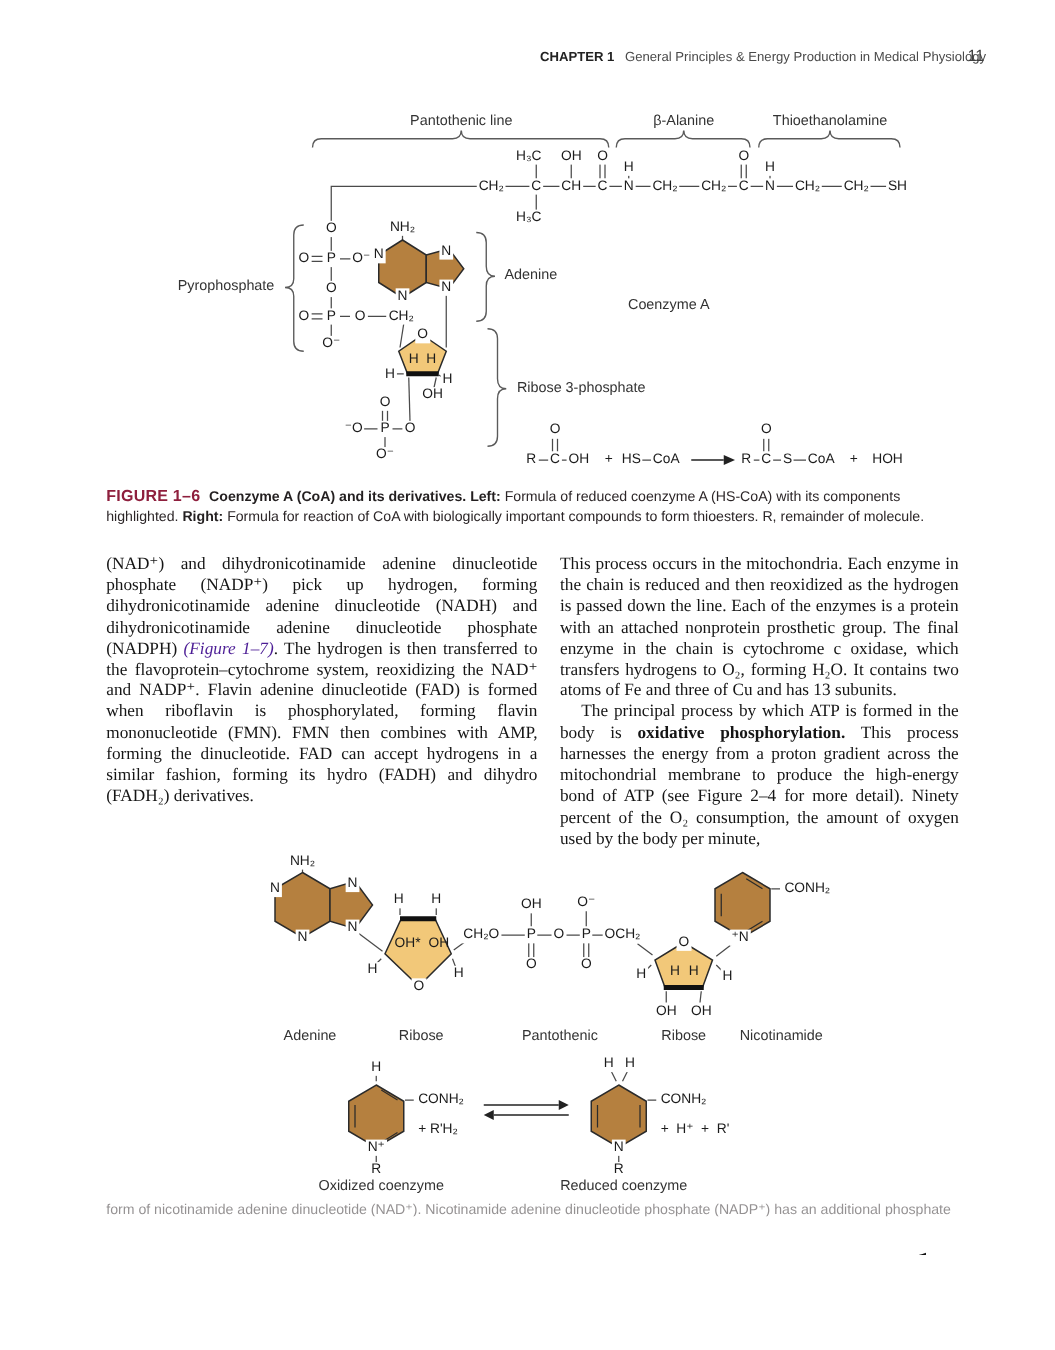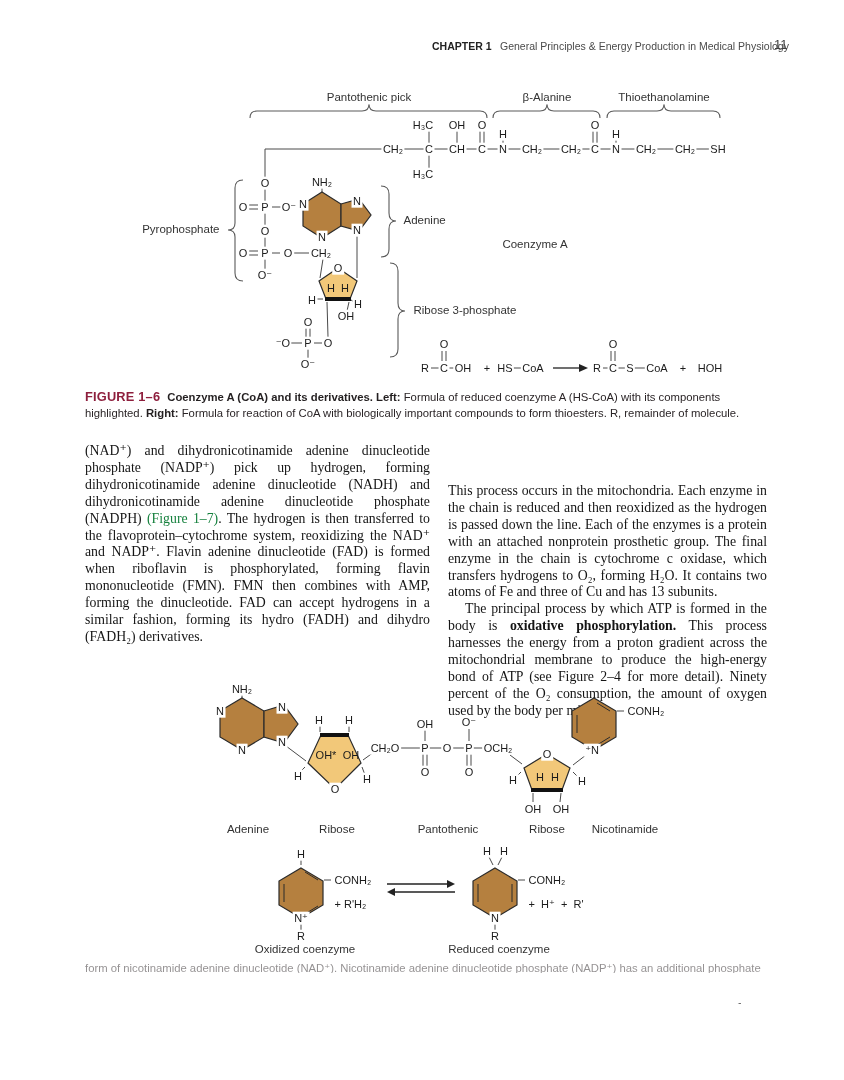--- a/index.html
+++ b/index.html
@@ -21,21 +21,21 @@
   
   .caption{position:absolute;font-size:11.3px;line-height:15.5px;color:#2b2527;text-align:left;}
   .figtag{color:#8E1F3D;font-weight:bold;font-size:12.8px;margin-right:7px;letter-spacing:.2px;}
   .caption b{color:#231f20;}
   .fadecut{height:12px;overflow:hidden;opacity:.5;}
   
   .col{position:absolute;font-family:"Liberation Serif","DejaVu Serif",serif;font-size:13.8px;
        line-height:16.9px;color:#151515;text-align:justify;}
   .col p{margin:0;}
   .col p.ind{text-indent:17px;}
-  .figref{color:#15803d;}
+  .figref{color:#4c1d95;font-style:italic;}
   
   .logo-fa{position:absolute;left:70px;top:1012px;width:165px;text-align:center;font-size:31px;font-weight:bold;
            font-family:"DejaVu Sans",sans-serif;direction:ltr;}
   .logo-fa .yel{color:#F0B428;}
   .logo-fa .gry{color:#A7A7A9;}
   .logo-sub{position:absolute;left:70px;top:1057px;width:165px;text-align:center;font-size:11px;color:#A0A0A0;
             font-family:"DejaVu Sans",sans-serif;direction:rtl;}
   .logo-divider{position:absolute;left:243px;top:1018px;width:2px;height:52px;background:#d8d8d8;}
   .logo-icon{position:absolute;left:255px;top:1016px;}
   .store-fa{position:absolute;left:497px;top:1003px;width:310px;font-size:23px;font-weight:bold;color:#0e0e0e;
@@ -106,21 +106,21 @@
         <path d="M305,178 Q313,178 313,186 L313,218 Q313,226 320,226 Q313,226 313,234 L313,264 Q313,272 305,272"></path>
       </g>
       <g stroke="#2b2b2b" stroke-width="1.2">
         <polygon fill="#B5803F" points="237,107 256,119 256,141 237,153 218,141 218,119"></polygon>
         <polygon fill="#B5803F" points="256,119 274,114 286,130 274,146 256,141"></polygon>
         <polygon fill="#F2C879" points="253,183 272,196 265,214 241,214 234,196"></polygon>
         <line x1="240" y1="214" x2="266" y2="214" stroke="#111" stroke-width="4"></line>
       </g>
     </svg>
 
-    <span class="at glabel" style="left:284px;top:13px">Pantothenic pick</span>
+    <span class="at glabel" style="left:284px;top:13px">Pantothenic line</span>
     <span class="at glabel" style="left:462px;top:13px">β-Alanine</span>
     <span class="at glabel" style="left:579px;top:13px">Thioethanolamine</span>
     <span class="at atr glabel" style="left:136px;top:145px">Pyrophosphate</span>
     <span class="at atl glabel" style="left:317px;top:136px">Adenine</span>
     <span class="at glabel" style="left:450px;top:160px">Coenzyme A</span>
     <span class="at atl glabel" style="left:327px;top:226px">Ribose 3-phosphate</span>
 
     <span class="at" style="left:308px;top:64px">CH₂</span>
     <span class="at" style="left:344px;top:64px">C</span>
     <span class="at" style="left:372px;top:64px">CH</span>
@@ -182,21 +182,21 @@
     <span class="at" style="left:625px;top:283px">HOH</span>
   </div>
 
   <div class="caption" style="left:85px;top:389px;width:682px;">
     <span class="figtag">FIGURE 1–6</span><b>Coenzyme A (CoA) and its derivatives. </b><b>Left: </b><span>Formula of reduced coenzyme A (HS-CoA) with its components highlighted. </span><b>Right: </b><span>Formula for reaction of CoA with biologically important compounds to form thioesters. R, remainder of molecule.</span>
   </div>
 
   <div class="col" style="left:85px;top:443px;width:345px;">
     <p><span>(NAD⁺) and dihydronicotinamide adenine dinucleotide phosphate (NADP⁺) pick up hydrogen, forming dihydronicotinamide adenine dinucleotide (NADH) and dihydronicotinamide adenine dinucleotide phosphate (NADPH) </span><span class="figref">(Figure 1–7)</span><span>. The hydrogen is then transferred to the flavoprotein–cytochrome system, reoxidizing the NAD⁺ and NADP⁺. Flavin adenine dinucleotide (FAD) is formed when riboflavin is phosphorylated, forming flavin mononucleotide (FMN). FMN then combines with AMP, forming the dinucleotide. FAD can accept hydrogens in a similar fashion, forming its hydro (FADH) and dihydro (FADH₂) derivatives.</span></p>
   </div>
-  <div class="col" style="left:448px;top:443px;width:319px;margin-top:40px;">
+  <div class="col" style="left:448px;top:443px;width:319px;">
     <p><span>This process occurs in the mitochondria. Each enzyme in the chain is reduced and then reoxidized as the hydrogen is passed down the line. Each of the enzymes is a protein with an attached nonprotein prosthetic group. The final enzyme in the chain is cytochrome c oxidase, which transfers hydrogens to O₂, forming H₂O. It contains two atoms of Fe and three of Cu and has 13 subunits.</span></p>
     <p class="ind"><span>The principal process by which ATP is formed in the body is </span><b>oxidative phosphorylation.</b><span> This process harnesses the energy from a proton gradient across the mitochondrial membrane to produce the high-energy bond of ATP (see Figure 2–4 for more detail). Ninety percent of the O₂ consumption, the amount of oxygen used by the body per minute,</span></p>
   </div>
 
   <div class="figbox" style="left:85px;top:678px;width:680px;height:292px;">
     <svg class="figsvg" width="680" height="292" viewBox="0 0 680 292">
       <g stroke="#4a4a4a" stroke-width="1" fill="none">
         <line x1="157" y1="16" x2="157" y2="21"></line>
         <line x1="201" y1="68" x2="221" y2="83"></line>
         <line x1="235" y1="47" x2="235" y2="54"></line>

